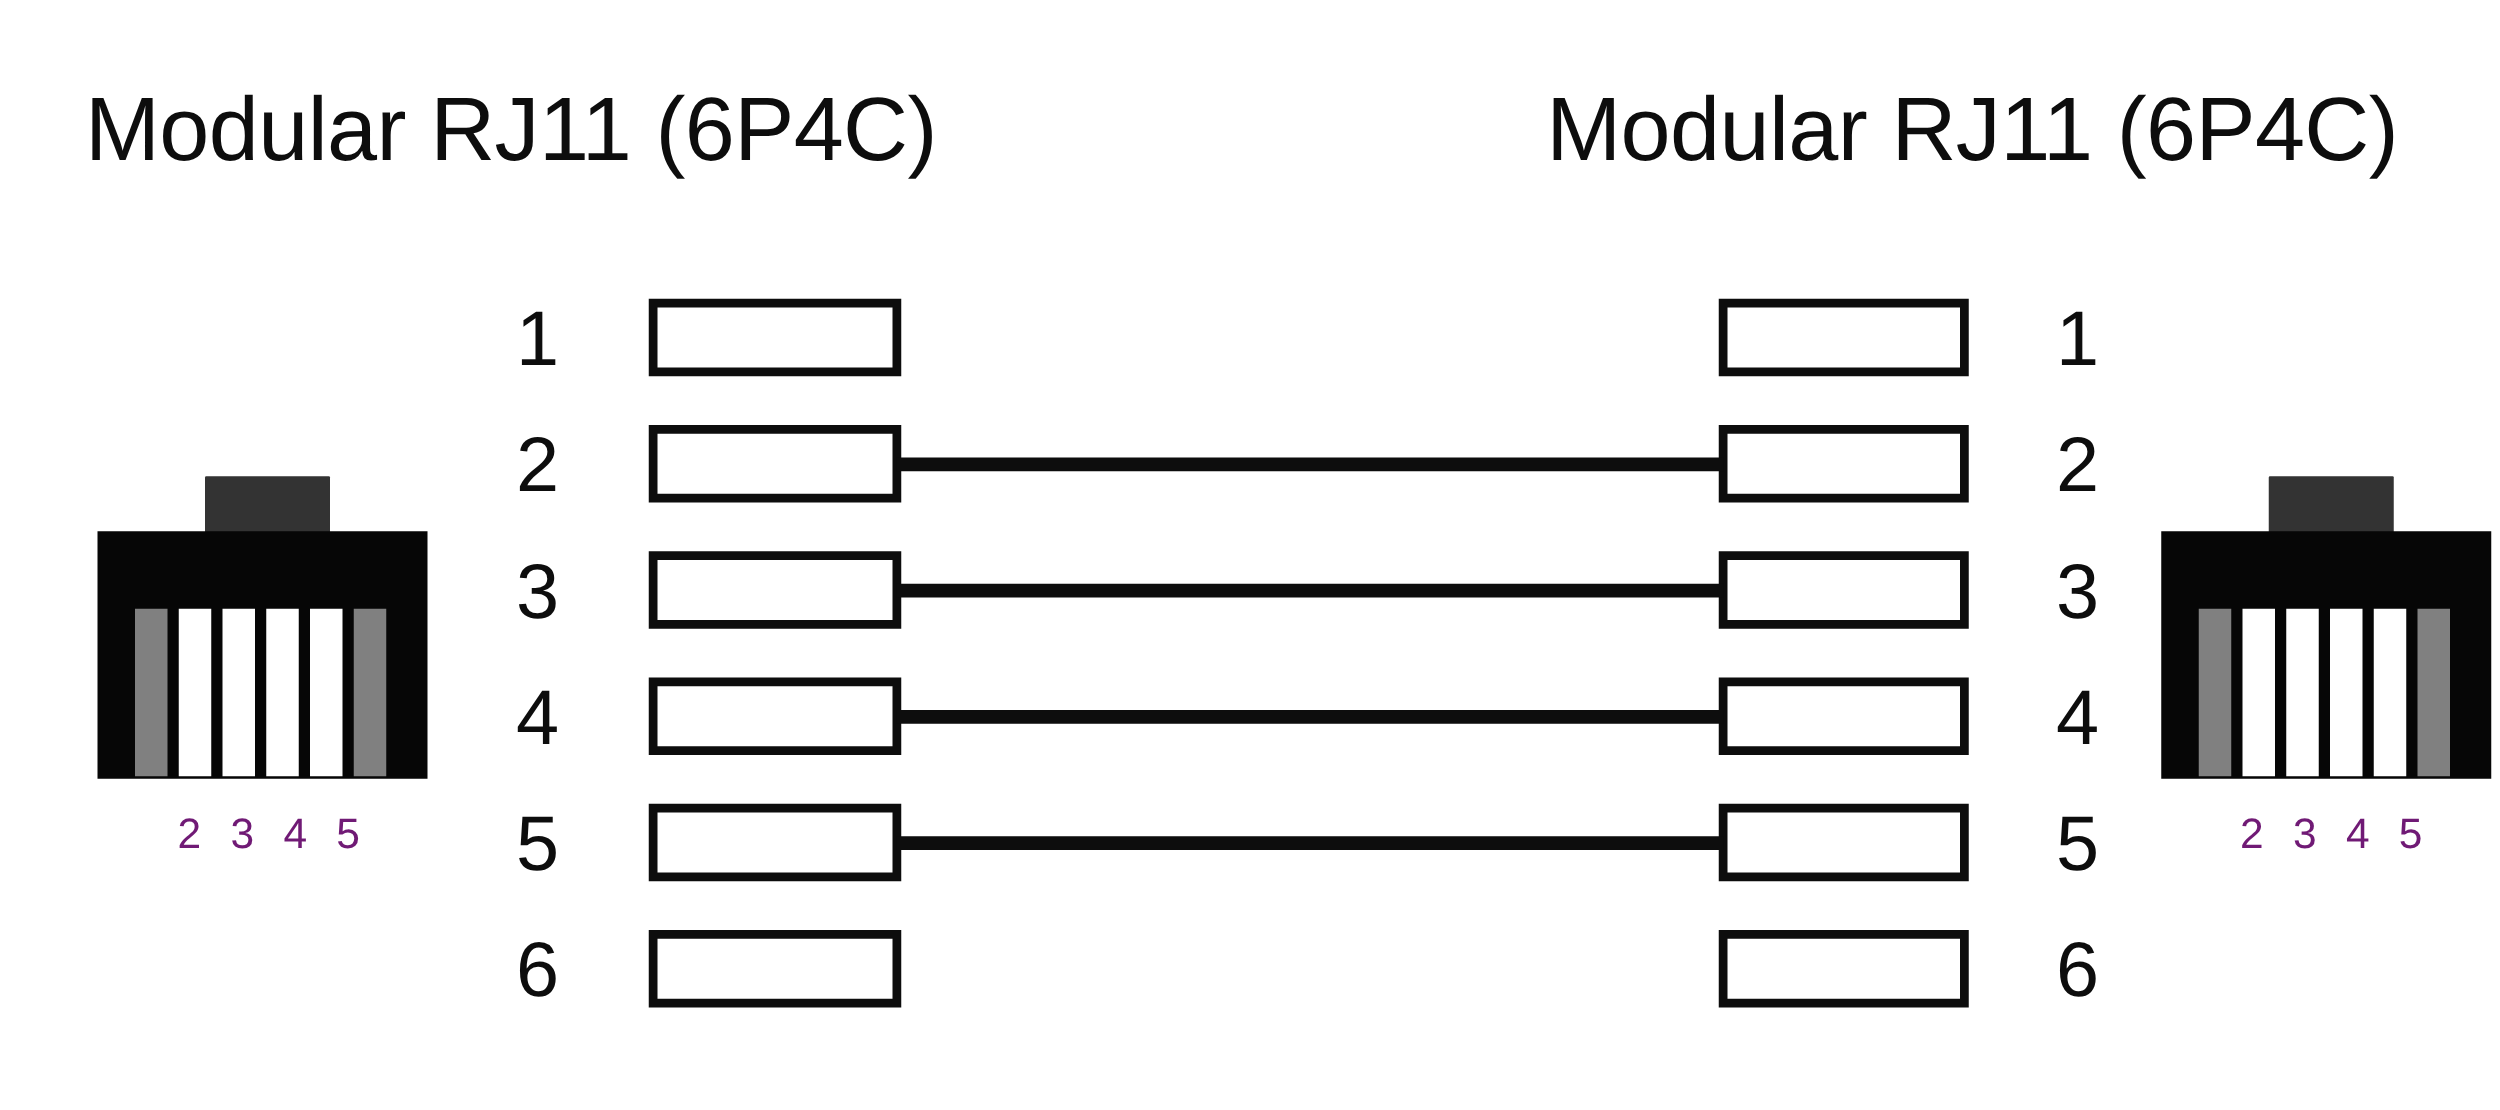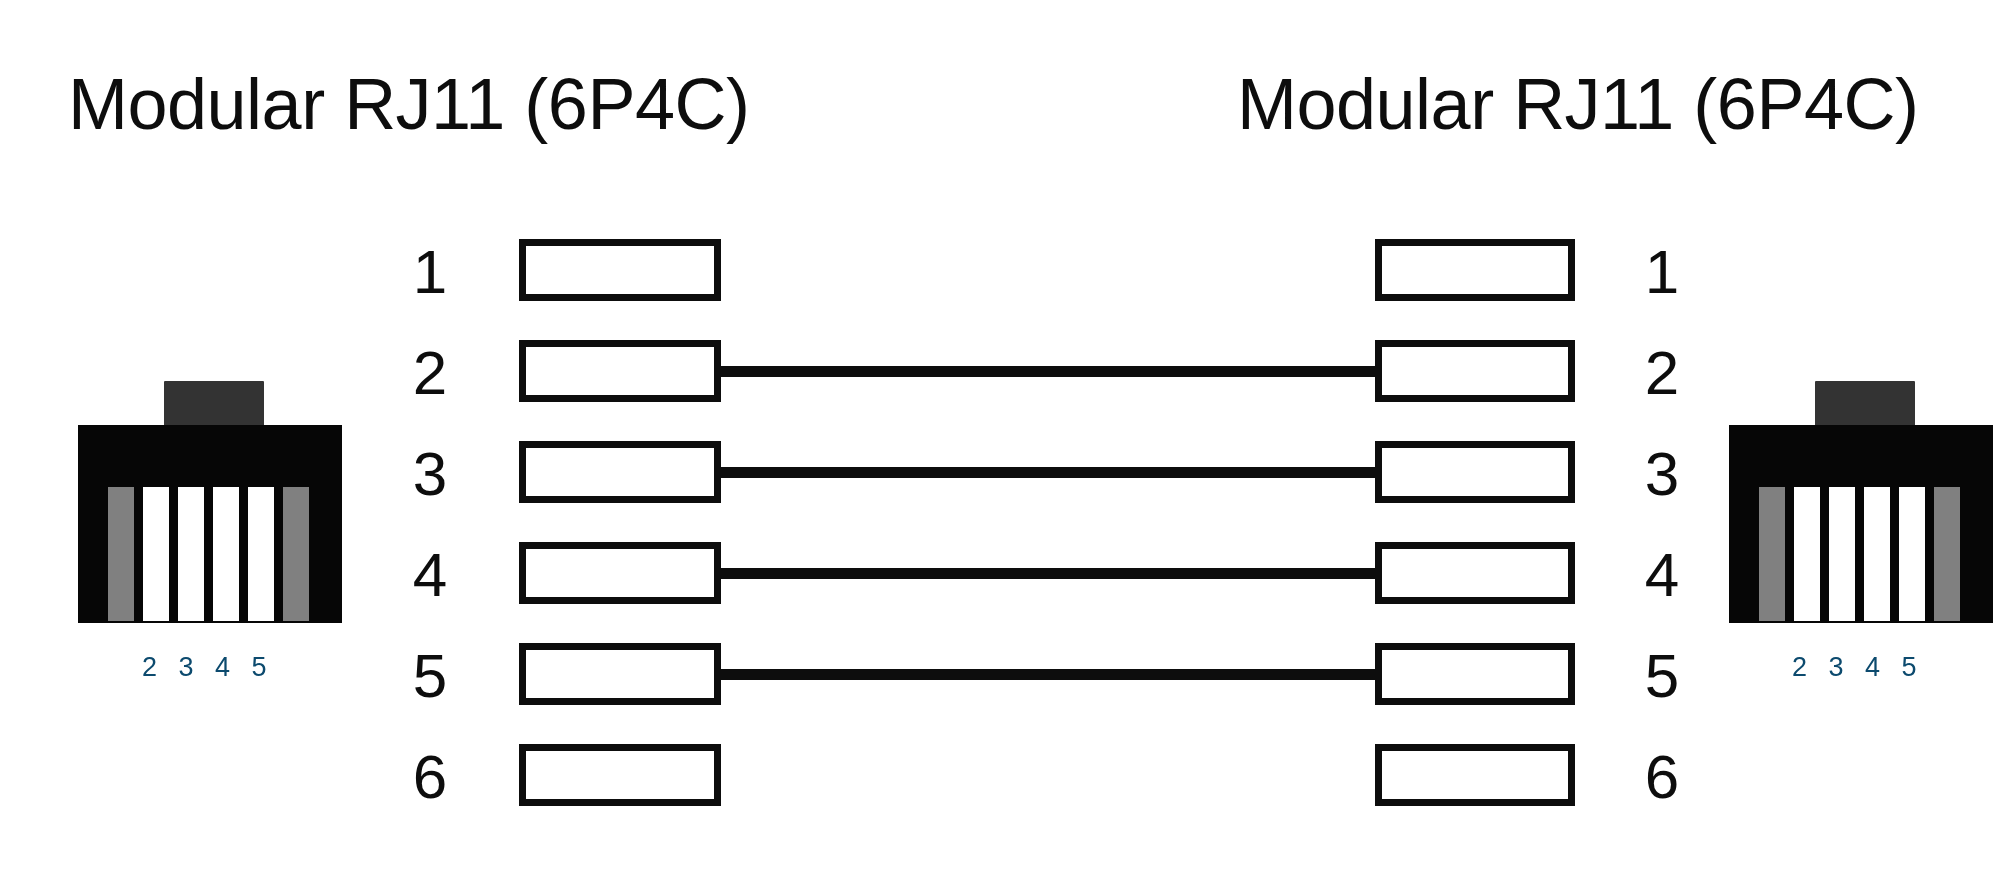--- a/index.html
+++ b/index.html
@@ -71,23 +71,23 @@
   .jack .slot{
     position:absolute;
     top:62px;
     height:134px;
     width:26px;
   }
   .slot.white{background:#ffffff;}
   .slot.gray{background:#808080;}
   .jack-caption{
     position:absolute;
-    font-size:27px;
+    font-size:34px;
     line-height:34px;
-    color:#0c4a6e;
+    color:#701a75;
     white-space:nowrap;
     letter-spacing:7px;
   }
 </style>
 </head>
 <body>
 
 <div id="stage">
 
   <div class="title" id="title-left">Modular RJ11 (6P4C)</div>

